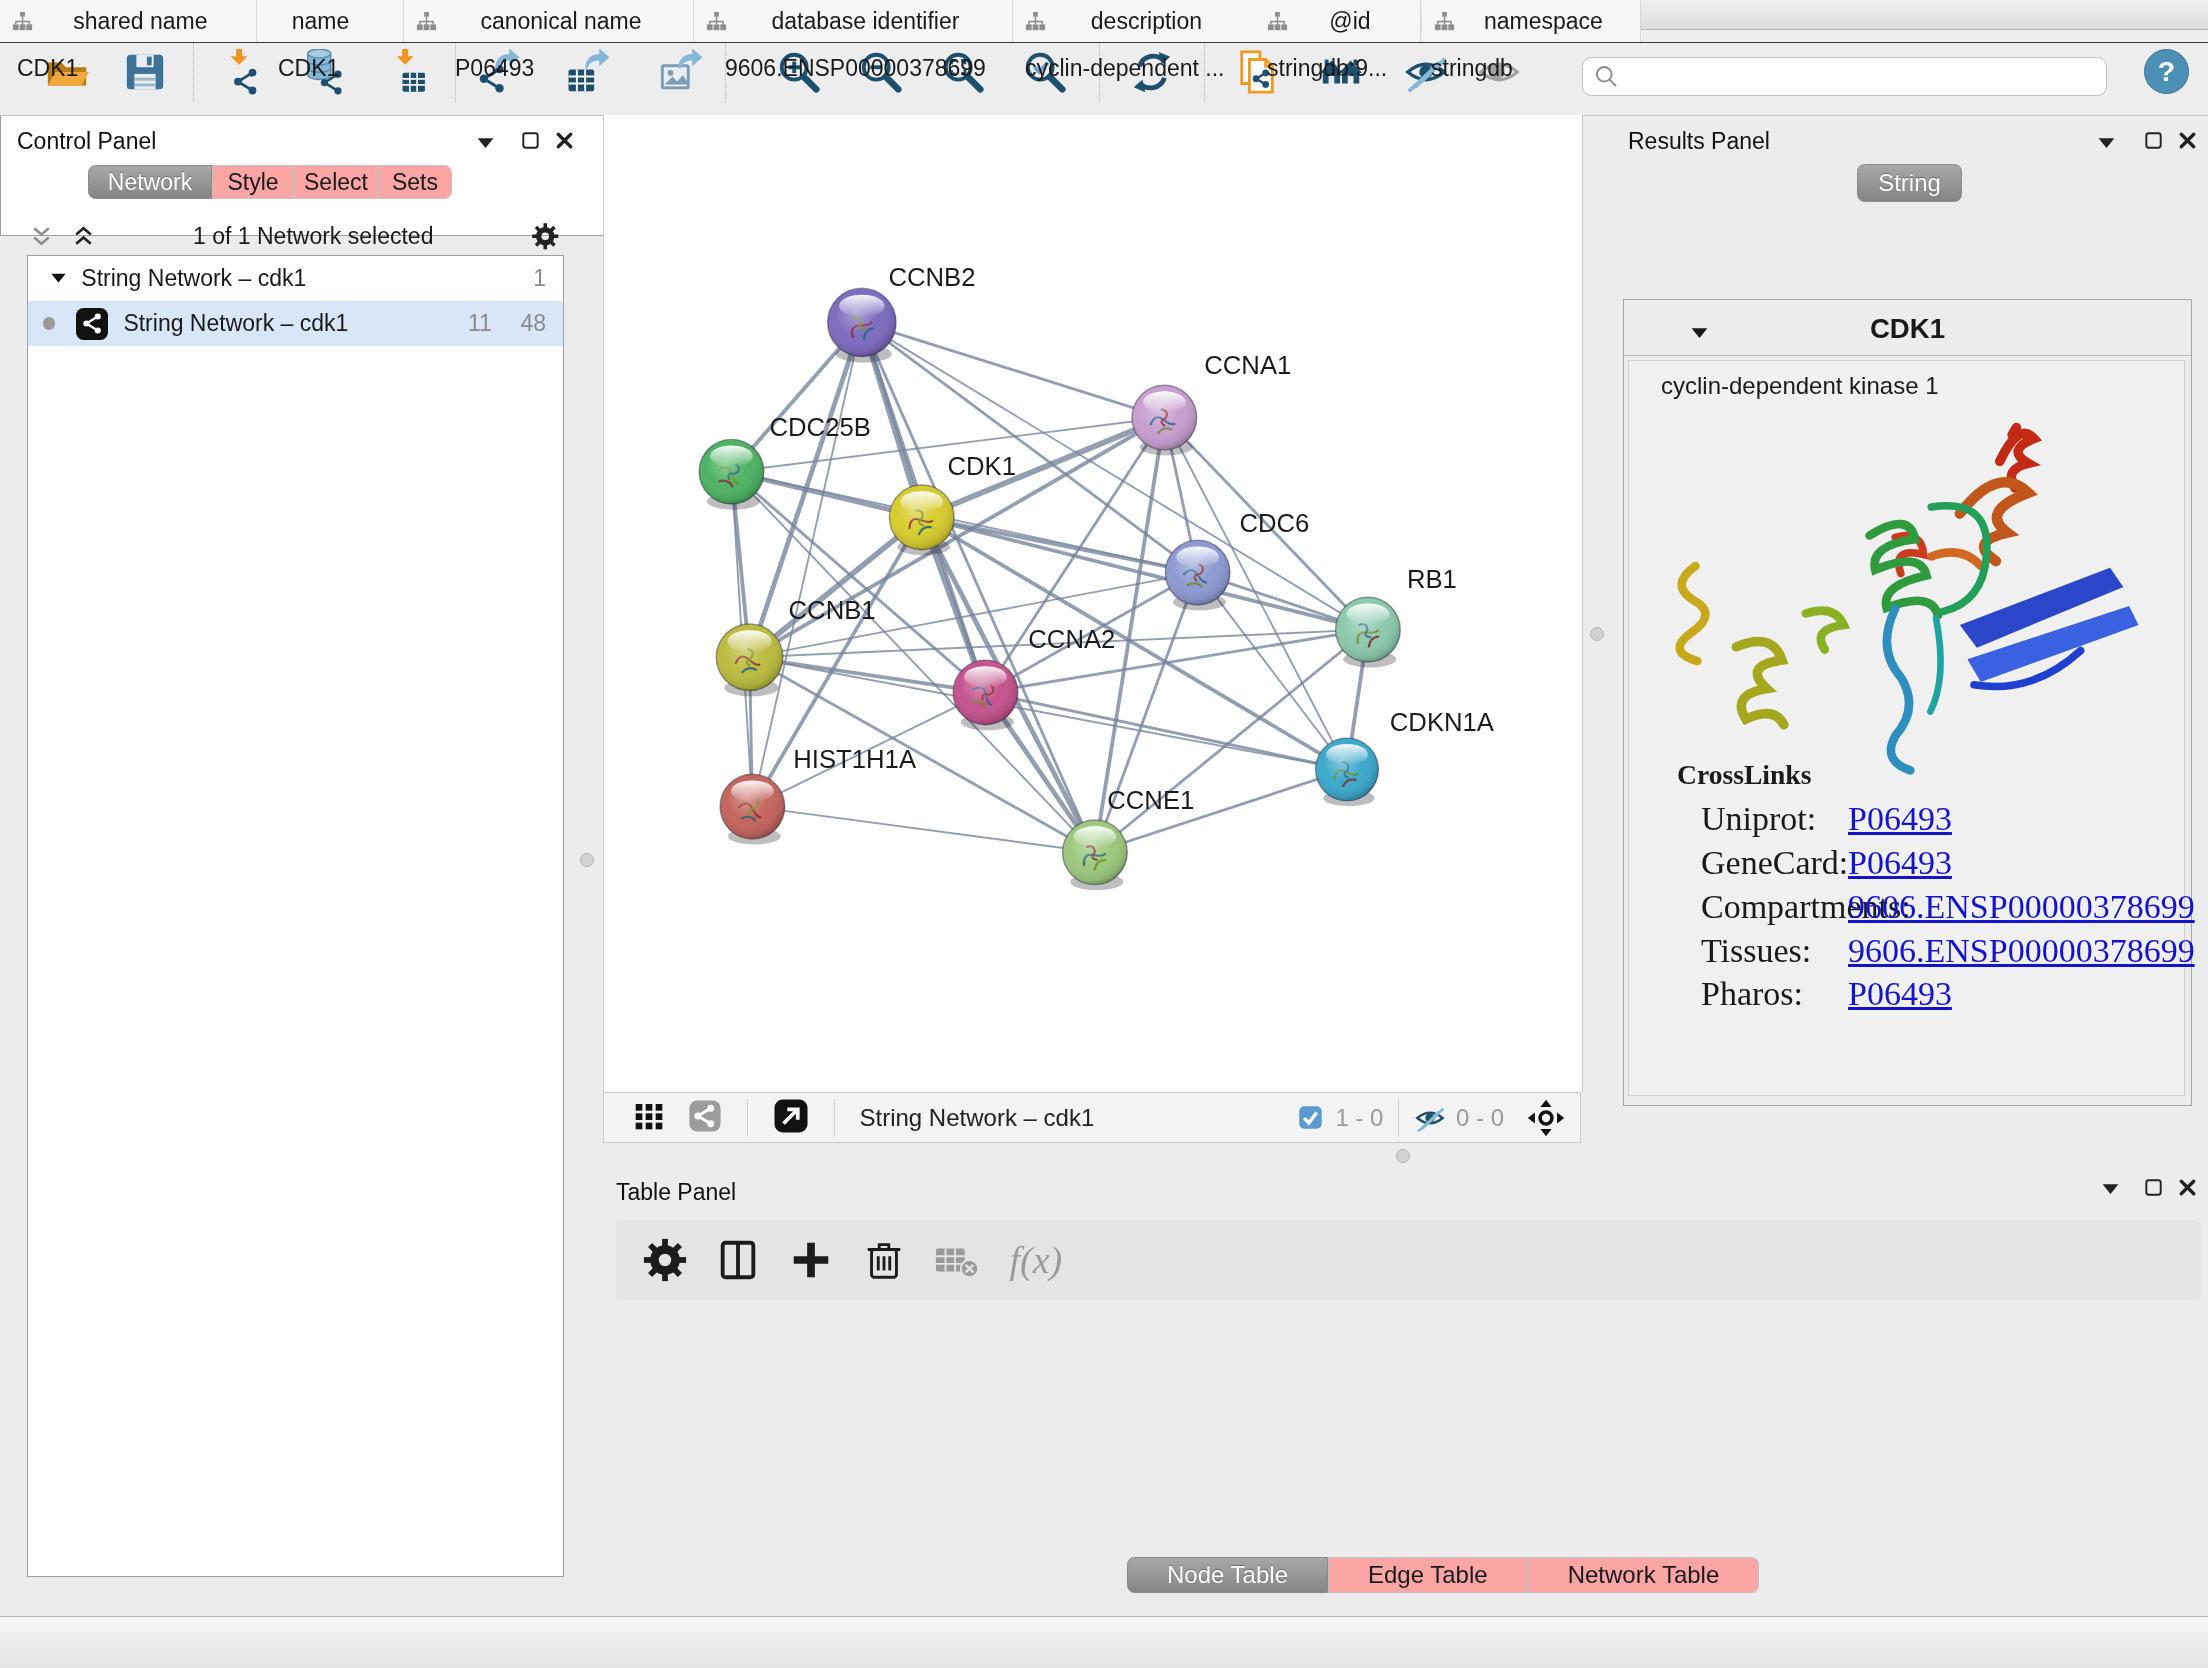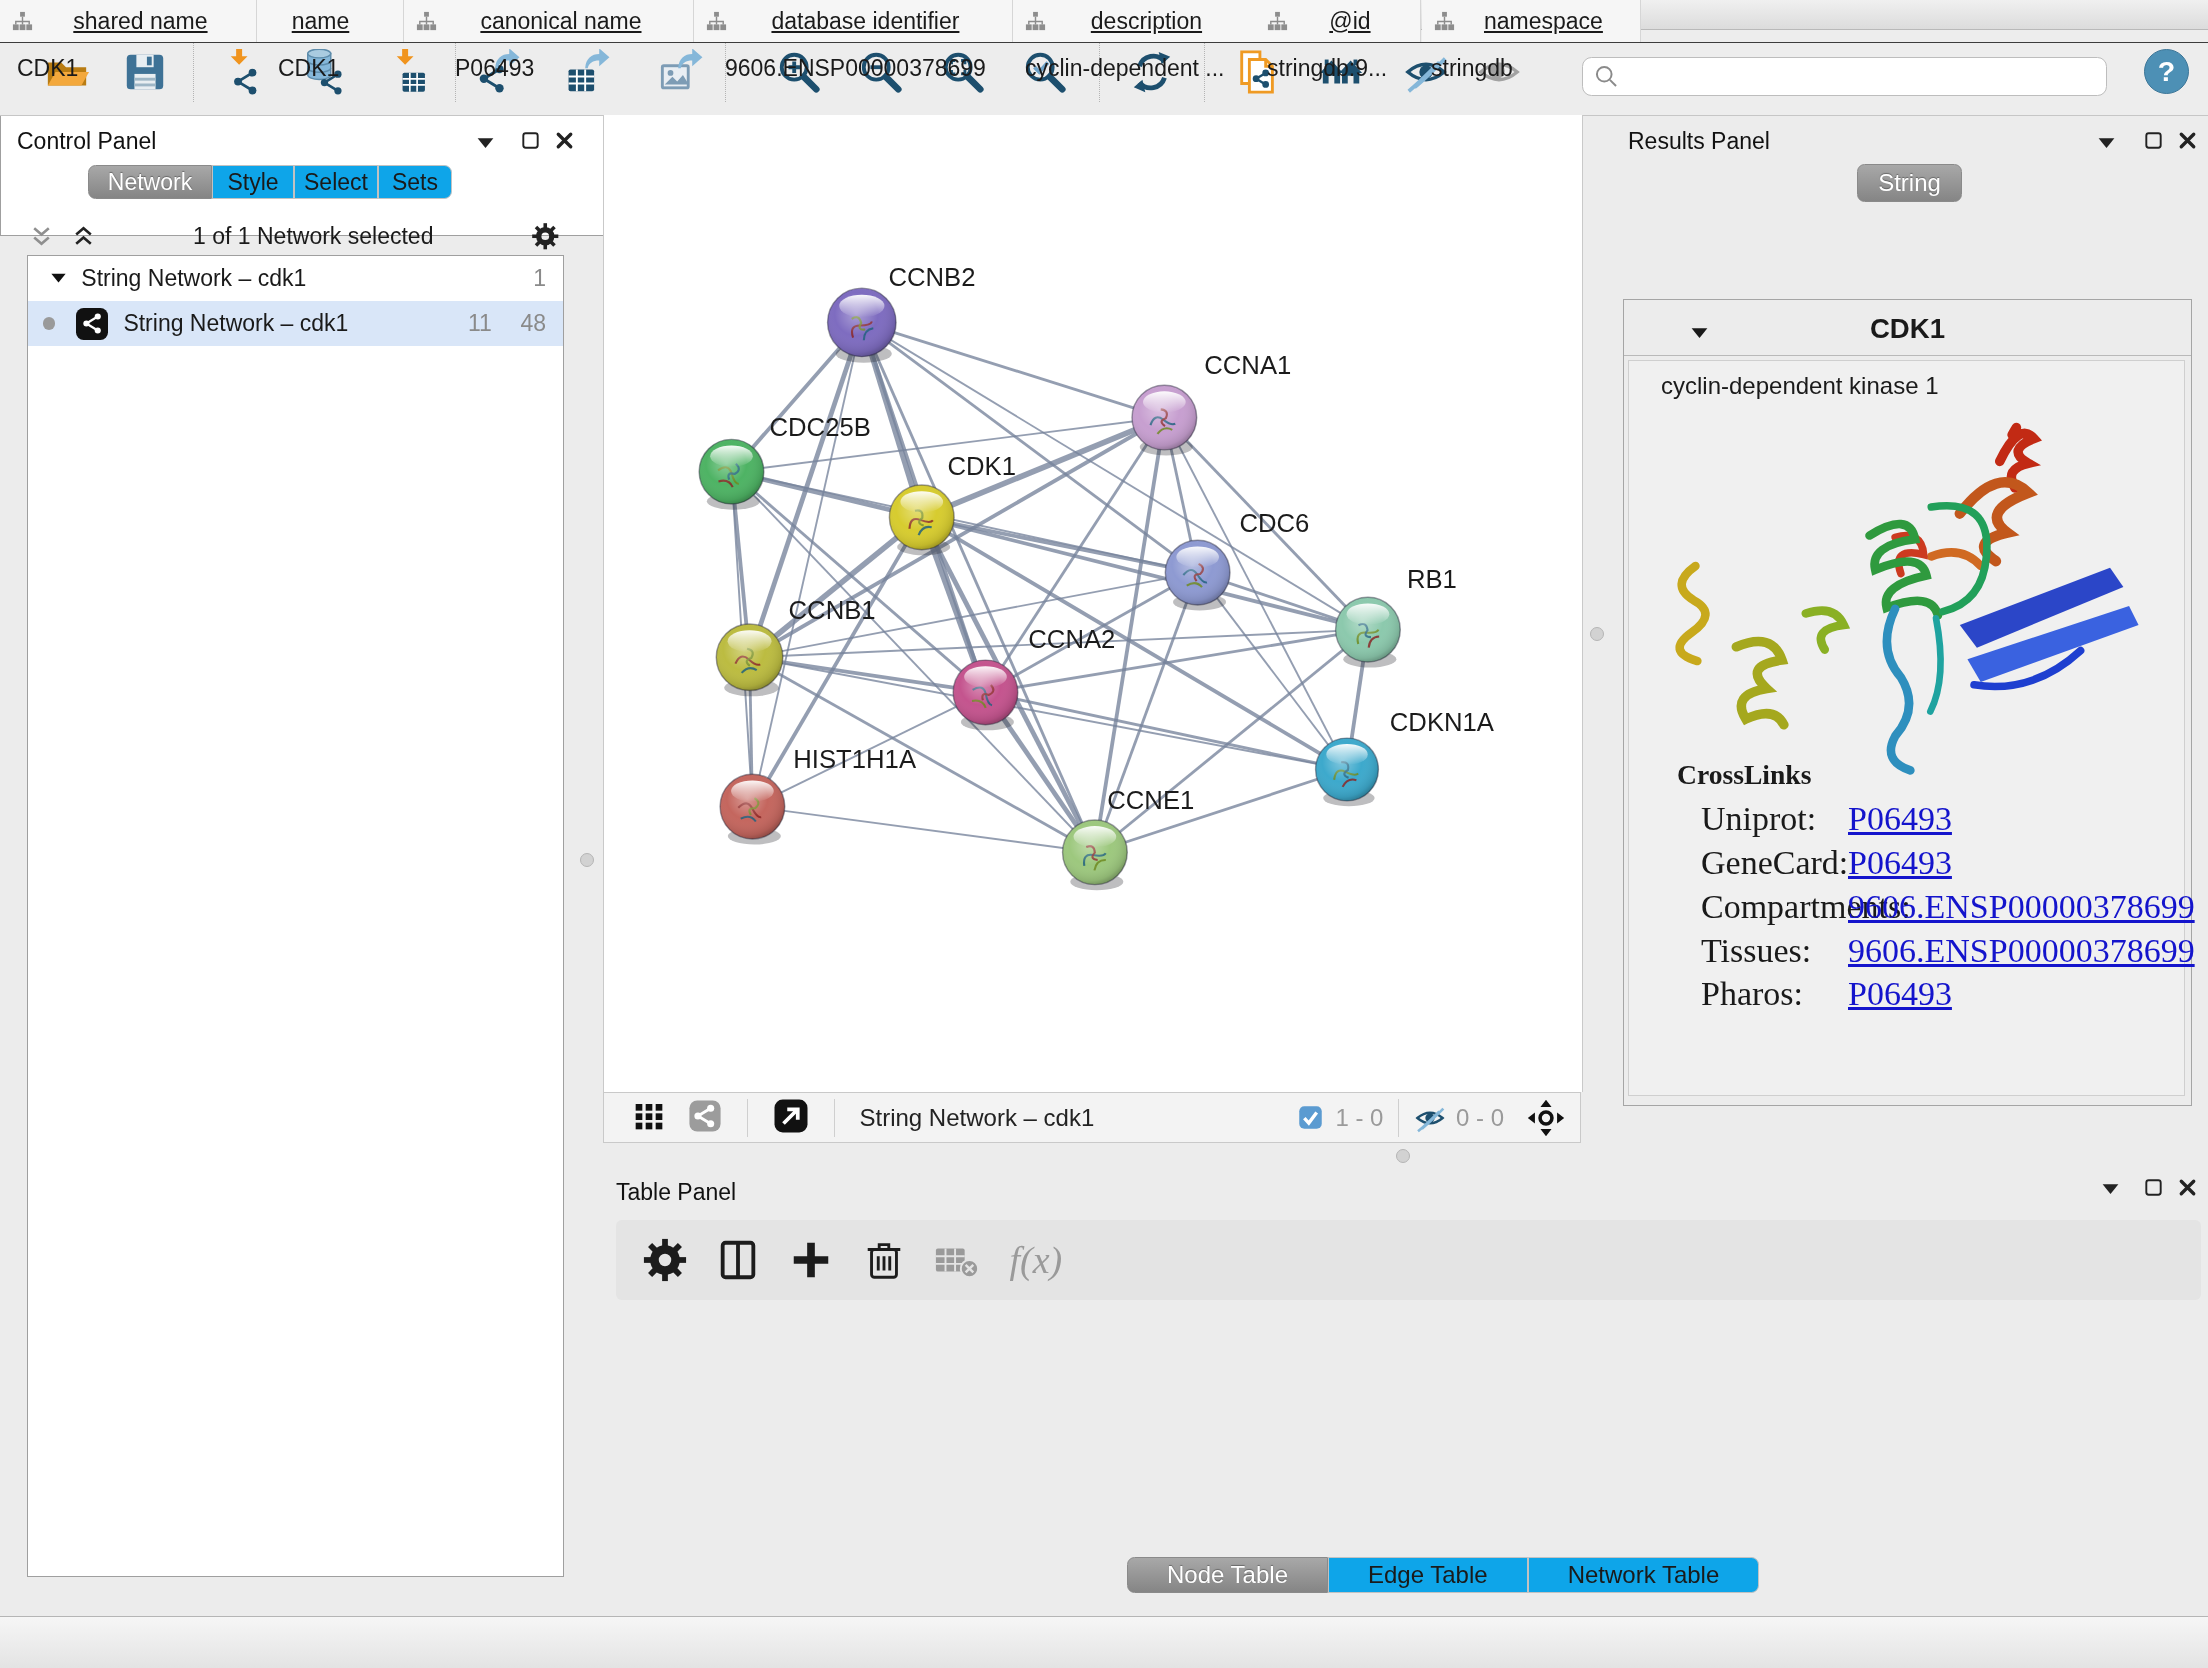--- a/index.html
+++ b/index.html
@@ -18,21 +18,21 @@
   .tbtn svg{width:46px;height:46px;}
   .tsep{top:13.3px;width:0;height:59px;border-left:1.9px dotted #b4b4b4;}
   #search-box{left:1582px;top:27.6px;width:525px;height:39px;background:#fff;border:1px solid #bdbdbd;
               border-radius:9.5px;display:flex;align-items:center;padding:0 9.5px;box-sizing:border-box;}
   #search-box input{border:none;outline:none;flex:1;font-size:23px;margin-left:7.6px;background:transparent;}
   #help-btn{left:2144px;top:58px;width:43px;height:43px;margin-top:-39px;background:#4d90b5;border:1.9px solid #3c7698;
             border-radius:50%;color:#fff;font-weight:bold;font-size:28.5px;display:flex;align-items:center;justify-content:center;}
   
   .panel-title{font-size:23px;color:#111;}
   .hdr-ic{color:#222;}
-  .tab{height:34px;border:1px solid #c2c2c2;background:#0ea5e9;display:flex;align-items:center;justify-content:center;
+  .tab{height:34px;border:1px solid #c2c2c2;background:#fca5a5;display:flex;align-items:center;justify-content:center;
        font-size:23px;box-sizing:border-box;}
   .tab.active{background:linear-gradient(#a8a8a8,#858585);color:#fff;border-color:#8a8a8a;
               text-shadow:0 -1px 1px rgba(0,0,0,.35);}
   .rfirst{border-radius:7.6px 0 0 7.6px;} .rlast{border-radius:0 7.6px 7.6px 0;} .rall{border-radius:7.6px;}
   
   #cp-head{left:17px;top:127px;width:552px;height:28.5px;display:flex;align-items:center;}
   #cp-tabs{left:88px;top:165px;}
   #cp-sub{left:28.5px;top:217px;width:531px;height:38px;display:flex;align-items:center;}
   #cp-box{left:27px;top:255px;width:535px;height:1320px;background:#fff;border:1px solid #9f9f9f;}
   .cp-row{height:45px;display:flex;align-items:center;font-size:23px;}
@@ -65,21 +65,21 @@
   .xrow{position:absolute;font-size:34px;}
   
   #tp-title{left:616px;top:1179px;font-size:23px;}
   #tp-toolbar{left:616px;top:1220px;width:1585px;height:80px;background:#e4e4e4;border-radius:5.7px;
               display:flex;align-items:center;}
   #tp-toolbar .tbtn{position:static;margin-left:25px;width:48px;height:48px;}
   .fx{font-family:"Liberation Serif","DejaVu Serif",serif;font-style:italic;font-size:38px;color:#9a9a9a;}
   #ntable{left:623px;top:1307px;width:1580px;height:236px;background:#fff;border:1.9px solid #9f9f9f;
           overflow:hidden;box-sizing:border-box;}
   .th{position:absolute;top:0;height:42px;border-right:1px solid #d6d6d6;display:flex;align-items:center;
-      font-size:23px;background:#f6f6f6;box-sizing:border-box;text-decoration:underline;}
+      font-size:23px;background:#f6f6f6;box-sizing:border-box;}
   .th svg{width:23px;height:23px;margin:0 9.5px 0 11.4px;color:#8d8d8d;flex:none;}
   .th span{flex:1;text-align:center;padding-right:19px;white-space:nowrap;overflow:hidden;}
   #thead-line{position:absolute;left:0;top:42px;width:100%;border-top:1.9px solid #3c3c3c;}
   .td{position:absolute;top:49px;height:38px;font-size:23px;display:flex;align-items:center;white-space:nowrap;}
   #tp-tabs{left:1127px;top:1557px;display:flex;}
   #tp-tabs .tab{height:36px;font-size:24px;padding:0 39px;}
   
   #statusbar{left:0;top:1616px;width:2208px;height:52px;background:linear-gradient(#f6f6f6,#e3e3e3);
              border-top:1px solid #b5b5b5;}
 </style>

